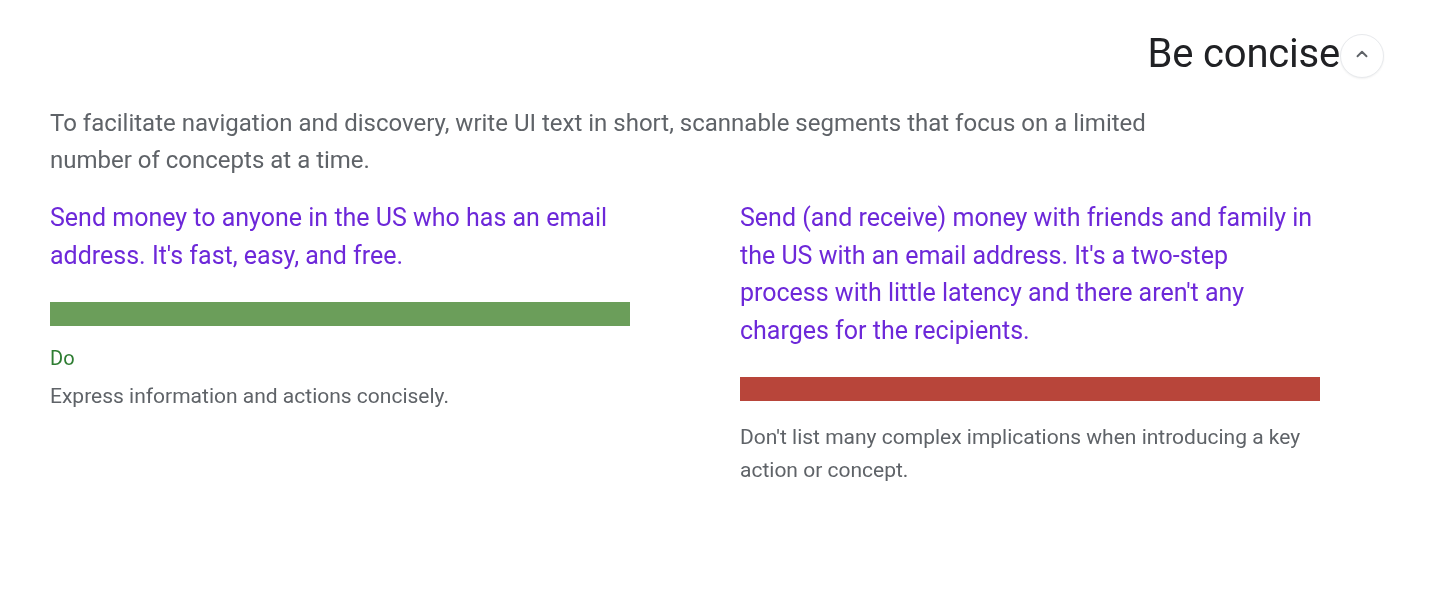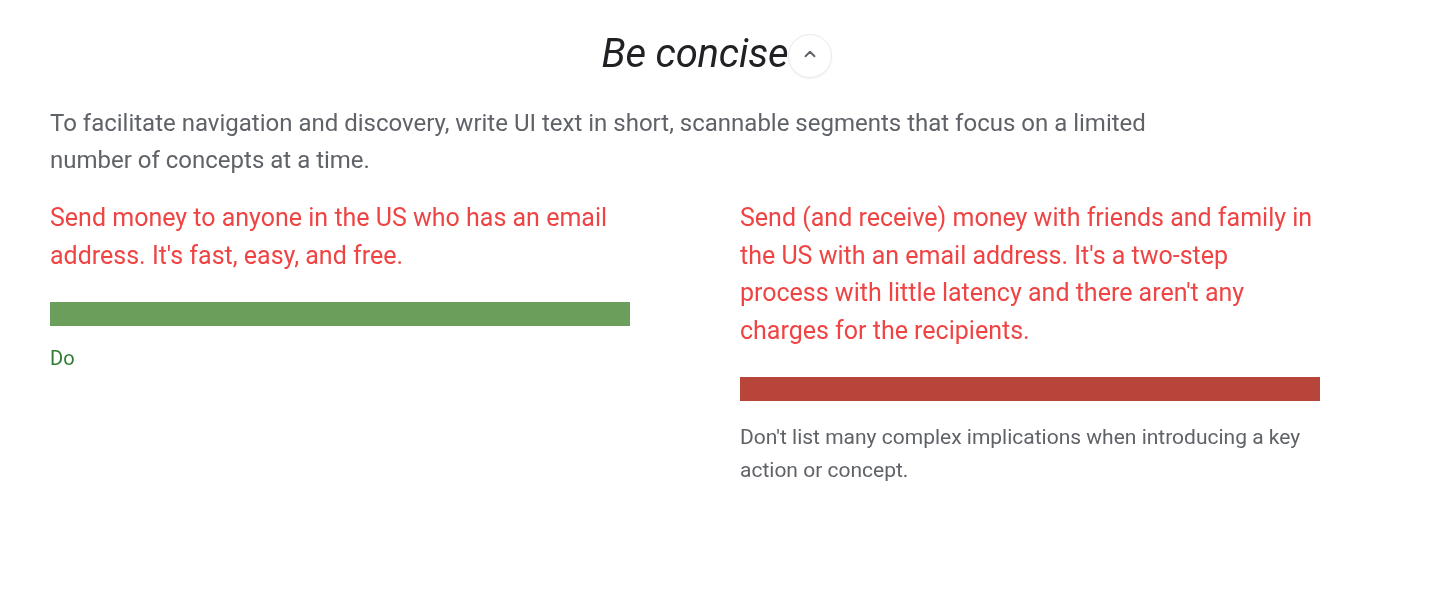--- a/index.html
+++ b/index.html
@@ -9,23 +9,22 @@
     }
     body {
       font-family: Roboto, "Helvetica Neue", Arial, sans-serif;
       background: #ffffff;
       color: #202124;
       padding: 30px 50px;
       width: 1434px;
     }
     .header-row {
       display: flex;
-      justify-content: center;
+      justify-content: flex-end;
       align-items: flex-start;
-      font-style: italic;
     }
     .section-title {
       font-size: 40px;
       font-weight: 400;
       color: #202124;
       margin-bottom: 28px;
       letter-spacing: -0.2px;
     }
     .collapse-btn {
       width: 44px;
@@ -56,21 +55,21 @@
       display: flex;
       gap: 110px;
     }
     .col {
       flex: 1;
       max-width: 580px;
     }
     .example-text {
       font-size: 25px;
       line-height: 1.5;
-      color: #ef4444;
+      color: #6d28d9;
       font-weight: 400;
       margin-bottom: 28px;
     }
     .bar {
       height: 24px;
       width: 100%;
       margin-bottom: 20px;
     }
     .bar-do {
       background: #6b9e5a;
@@ -110,19 +109,20 @@
   </div>
 </div>
 
 <p class="intro">To facilitate navigation and discovery, write UI text in short, scannable segments that focus on a limited number of concepts at a time.</p>
 
 <div class="columns">
   <div class="col">
     <p class="example-text">Send money to anyone in the US who has an email address. It's fast, easy, and free.</p>
     <div class="bar bar-do"></div>
     <div class="tag tag-do">Do</div>
+    <p class="caption">Express information and actions concisely.</p>
   </div>
   <div class="col">
     <p class="example-text">Send (and receive) money with friends and family in the US with an email address. It's a two-step process with little latency and there aren't any charges for the recipients.</p>
     <div class="bar bar-dont"></div>
     <p class="caption">Don't list many complex implications when introducing a key action or concept.</p>
   </div>
 </div>
 
 </body></html>

